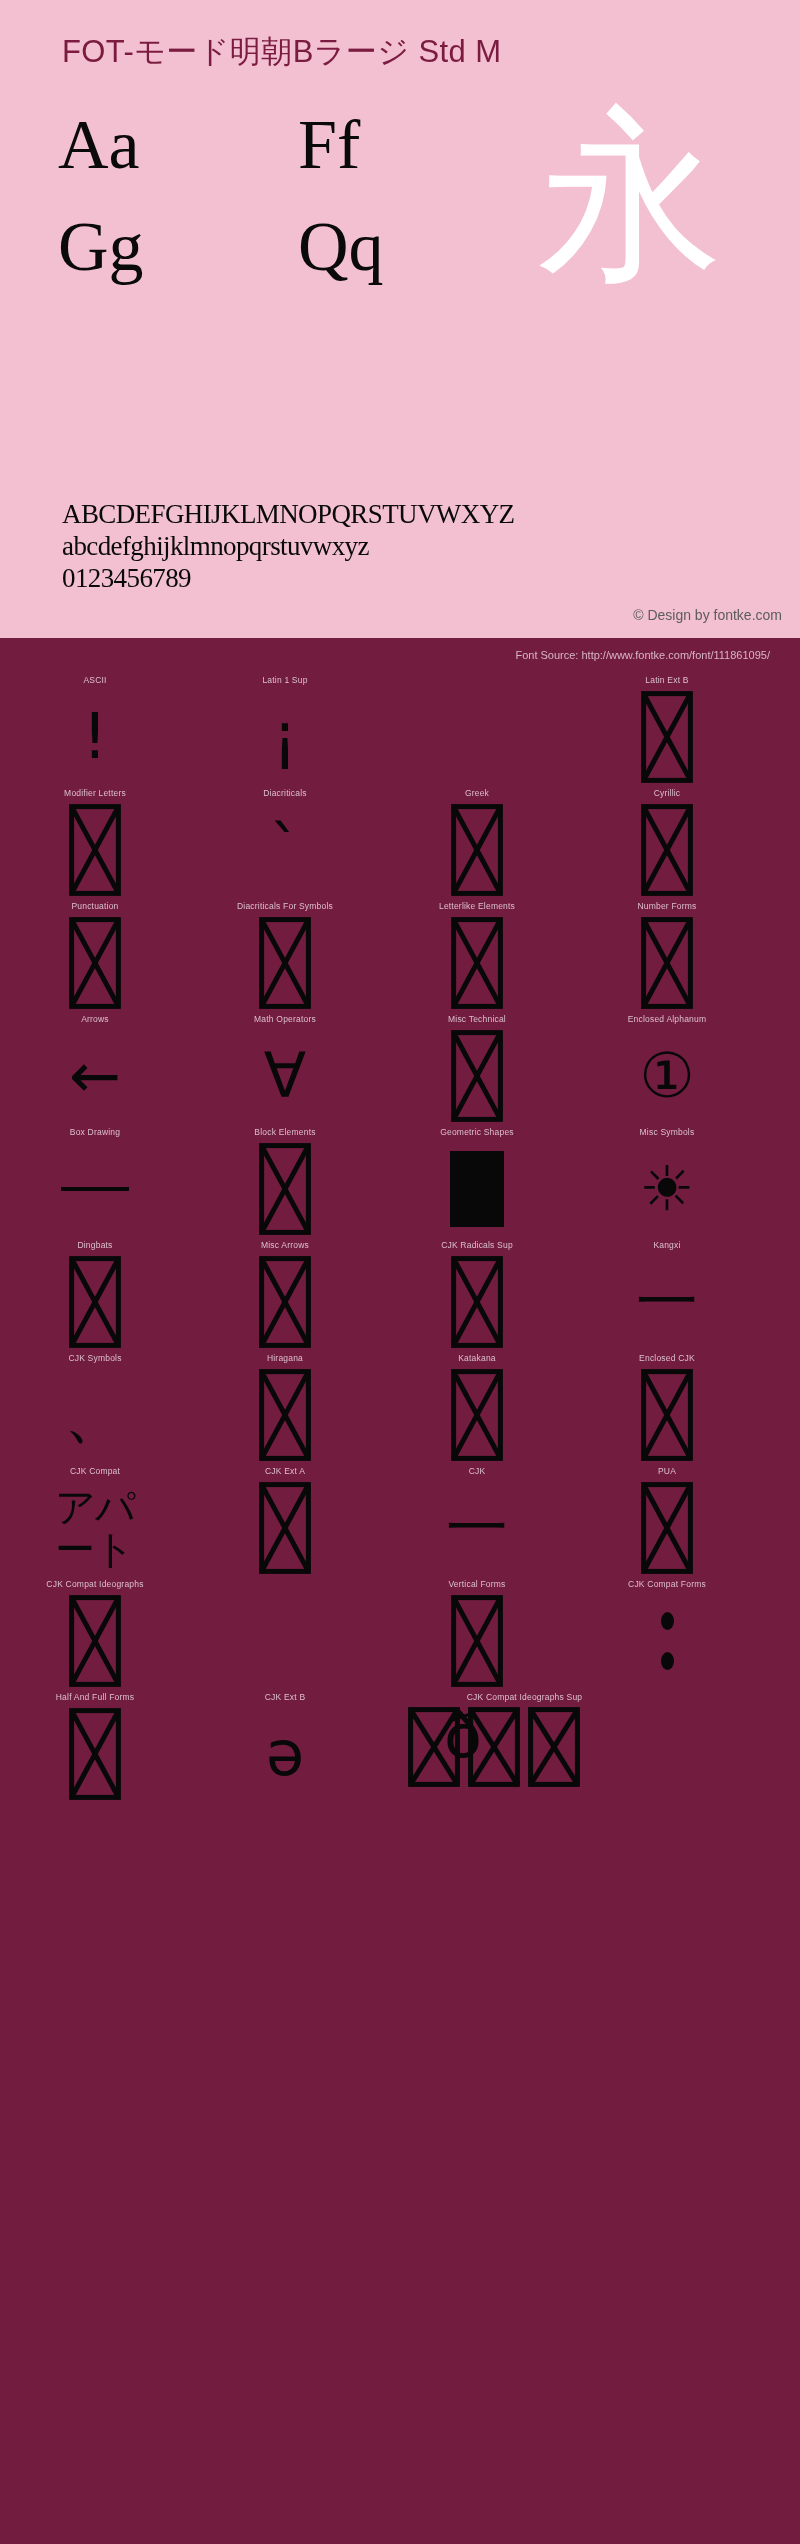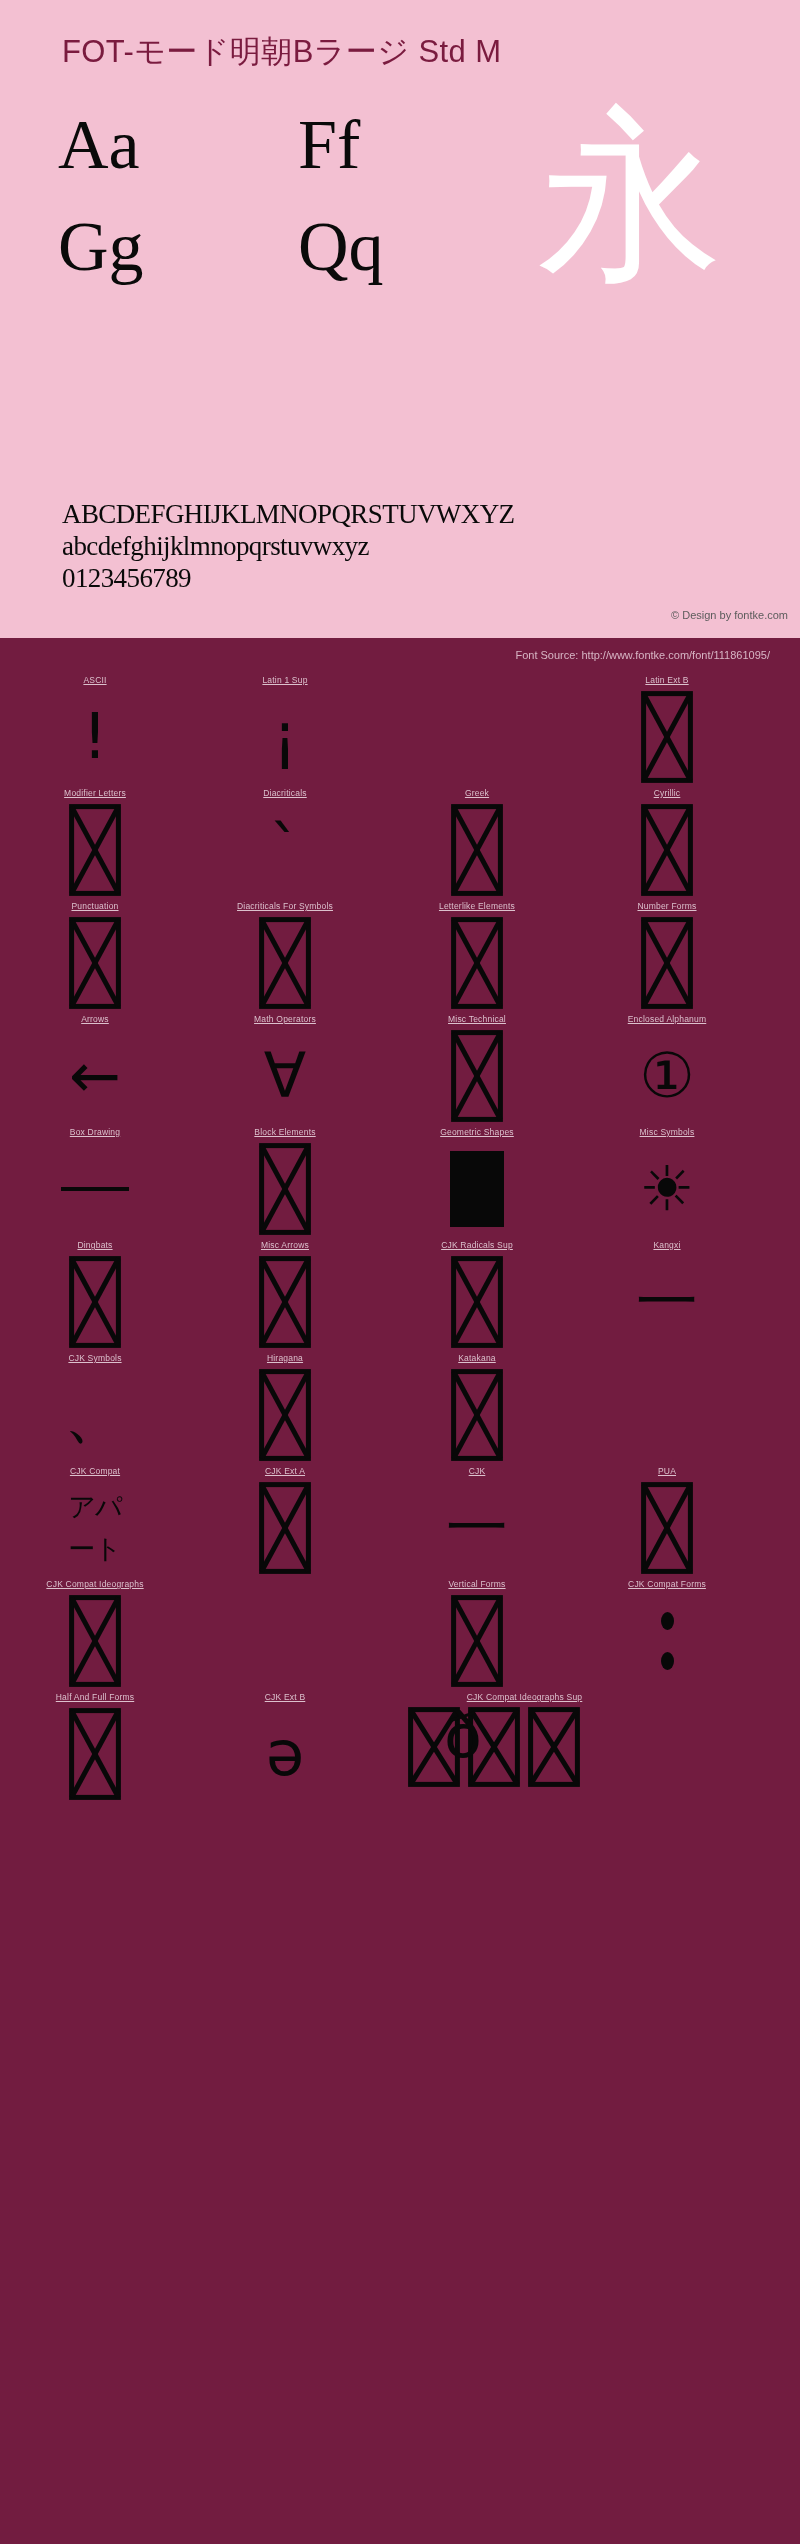--- a/index.html
+++ b/index.html
@@ -91,23 +91,23 @@
     white-space: nowrap;
   }
   .charset-line {
     font-size: 27px;
     line-height: 32px;
     letter-spacing: -0.6px;
   }
 
   .design-credit {
     position: absolute;
-    right: 12px;
+    right: 18px;
     top: 608px;
-    font-size: 11px;
+    font-size: 14px;
     line-height: 14px;
     color: #5c5c5c;
     white-space: nowrap;
   }
 
   
   .blocks-panel {
     position: absolute;
     left: 0;
     top: 638px;
@@ -156,21 +156,20 @@
     position: absolute;
     top: 0;
     left: 0;
     width: 190px;
     text-align: center;
     font-size: 8.5px;
     line-height: 12px;
     color: #dcc1cd;
     white-space: nowrap;
     letter-spacing: 0.2px;
-    text-decoration: underline;
   }
   .block-cell.wide .block-label { width: 285px; }
 
   .block-sample {
     position: absolute;
     top: 14px;
     left: 0;
     width: 190px;
     height: 98px;
     display: flex;
@@ -191,21 +190,21 @@
   .sample-text {
     font-family: "DejaVu Sans", sans-serif;
     font-size: 62px;
     line-height: 0.95;
     color: #080808;
     white-space: nowrap;
   }
 
   .sample-kana {
     font-family: "DejaVu Sans", sans-serif;
-    font-size: 27px;
+    font-size: 40px;
     line-height: 42px;
     color: #080808;
     text-align: left;
     white-space: pre;
     letter-spacing: -1px;
   }
 
   .stacked-group {
     position: relative;
     width: 285px;
@@ -494,20 +493,30 @@
             <div class="block-sample">
               <svg class="tofu " viewBox="0 0 52 92" preserveAspectRatio="none">
                 <rect x="2.6" y="2.6" width="46.8" height="86.8" fill="none" stroke="#080808" stroke-width="5"></rect>
                 <line x1="2.6" y1="2.6" x2="49.4" y2="89.4" stroke="#080808" stroke-width="5"></line>
                 <line x1="49.4" y1="2.6" x2="2.6" y2="89.4" stroke="#080808" stroke-width="5"></line>
               </svg>
             </div>
           </div>
           <div class="block-cell col2">
             <div class="block-label">Katakana</div>
+            <div class="block-sample">
+              <svg class="tofu " viewBox="0 0 52 92" preserveAspectRatio="none">
+                <rect x="2.6" y="2.6" width="46.8" height="86.8" fill="none" stroke="#080808" stroke-width="5"></rect>
+                <line x1="2.6" y1="2.6" x2="49.4" y2="89.4" stroke="#080808" stroke-width="5"></line>
+                <line x1="49.4" y1="2.6" x2="2.6" y2="89.4" stroke="#080808" stroke-width="5"></line>
+              </svg>
+            </div>
+          </div>
+          <div class="block-cell col3">
+            <div class="block-label">Enclosed CJK</div>
             <div class="block-sample">
               <svg class="tofu " viewBox="0 0 52 92" preserveAspectRatio="none">
                 <rect x="2.6" y="2.6" width="46.8" height="86.8" fill="none" stroke="#080808" stroke-width="5"></rect>
                 <line x1="2.6" y1="2.6" x2="49.4" y2="89.4" stroke="#080808" stroke-width="5"></line>
                 <line x1="49.4" y1="2.6" x2="2.6" y2="89.4" stroke="#080808" stroke-width="5"></line>
               </svg>
             </div>
           </div>
         </div>
         <div class="block-row">

